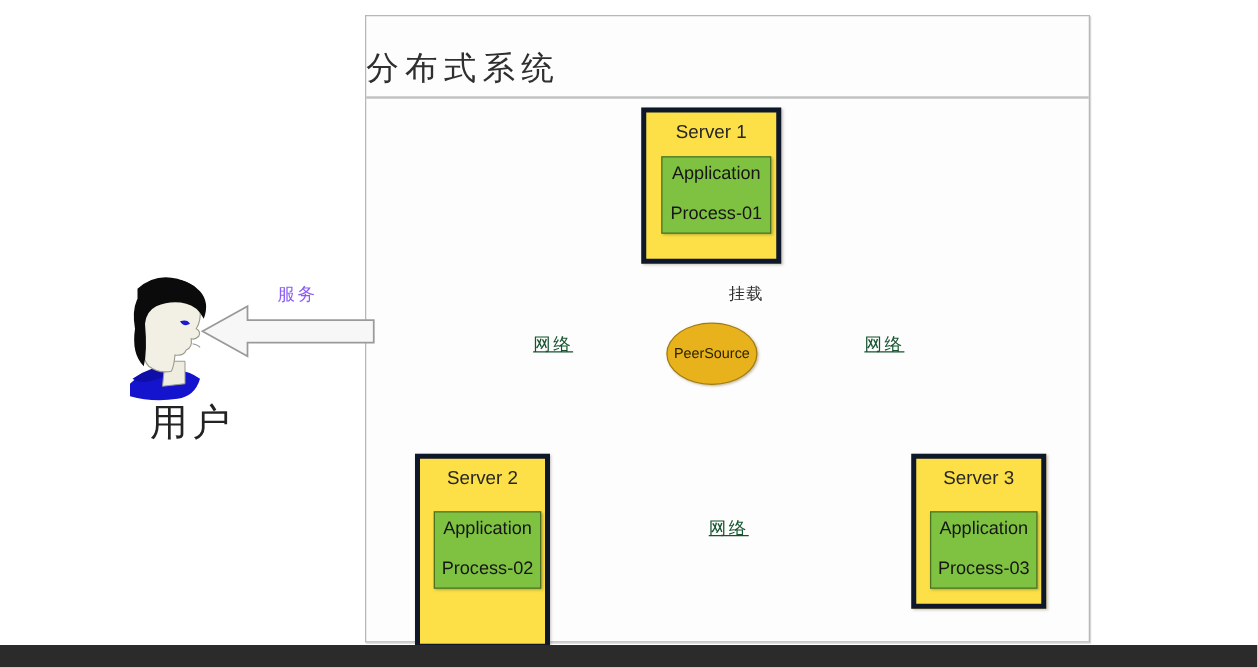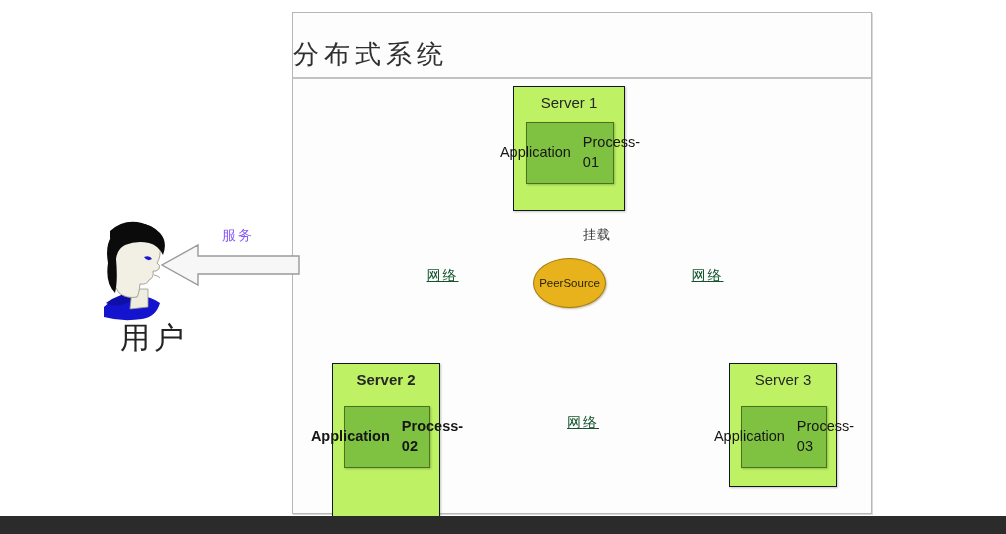--- a/index.html
+++ b/index.html
@@ -59,53 +59,54 @@
     font-family: "DejaVu Serif", "Liberation Serif", serif;
     font-size: 26px;
     letter-spacing: 5px;
     color: #2f2f2f;
     font-weight: 400;
   }
 
   
   .server-box {
     position: absolute;
-    background: #bef264;
-    border: 1px solid #0f172a;
+    background: #fde047;
+    border: 4px solid #0f172a;
     box-sizing: border-box;
     box-shadow: 1px 1px 2px rgba(110,90,70,0.35);
   }
   .server-title {
     position: absolute;
     left: 0;
     top: 7px;
     width: 100%;
     text-align: center;
     font-size: 15px;
     color: #262626;
   }
   .app-box {
     position: absolute;
     background: #7fc241;
     border: 1px solid #4b7220;
     box-sizing: border-box;
     box-shadow: 1px 1px 2px rgba(60,80,30,0.35);
     display: flex;
+    flex-direction: column;
     align-items: center;
     justify-content: center;
     line-height: 1.35;
     font-size: 14.5px;
     color: #161616;
     gap: 12px;
   }
 
   #server1 { left: 513px; top: 86px; width: 112px; height: 125px; }
   #server1 .app-box { left: 12px; top: 35px; width: 88px; height: 62px; }
 
-  #server2 { left: 332px; top: 363px; width: 108px; height: 156px; font-weight: bold; }
+  #server2 { left: 332px; top: 363px; width: 108px; height: 156px; }
   #server2 .app-box { left: 11px; top: 42px; width: 86px; height: 62px; }
 
   #server3 { left: 729px; top: 363px; width: 108px; height: 124px; }
   #server3 .app-box { left: 11px; top: 42px; width: 86px; height: 62px; }
 
   
   #peer-source {
     position: absolute;
     left: 533px;
     top: 258px;

